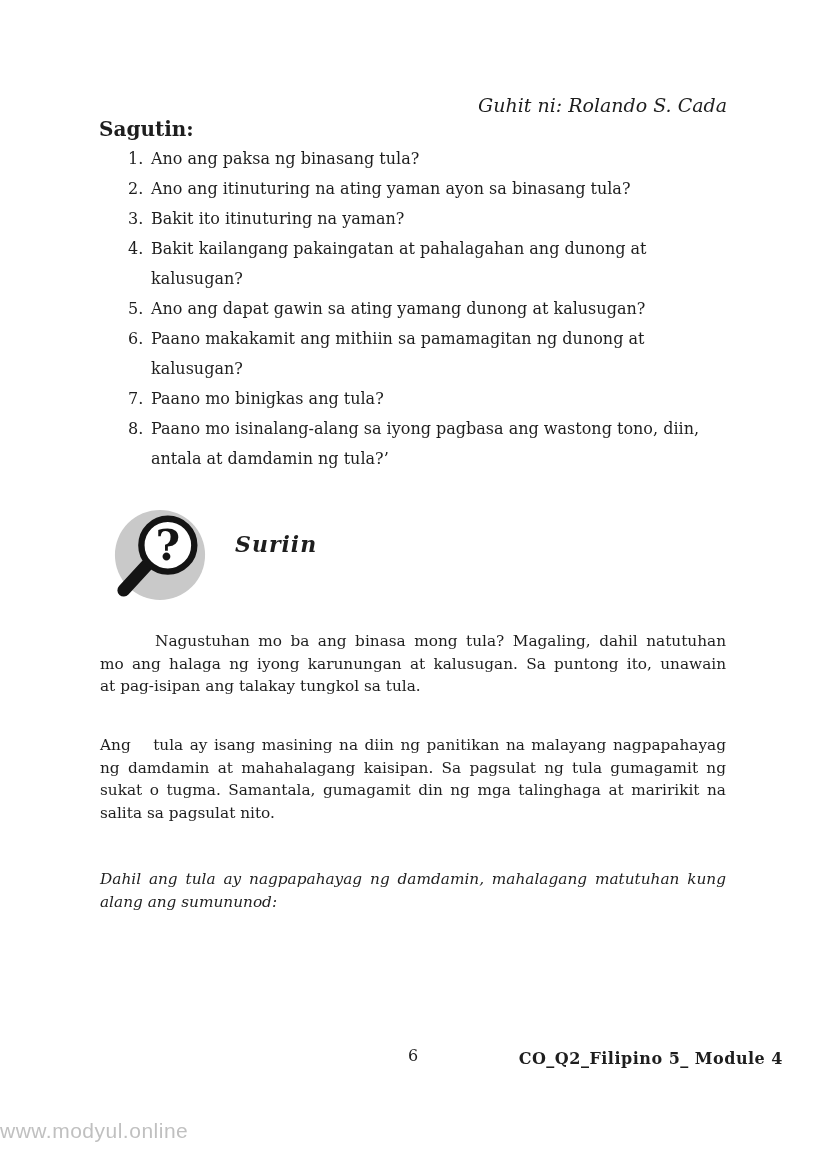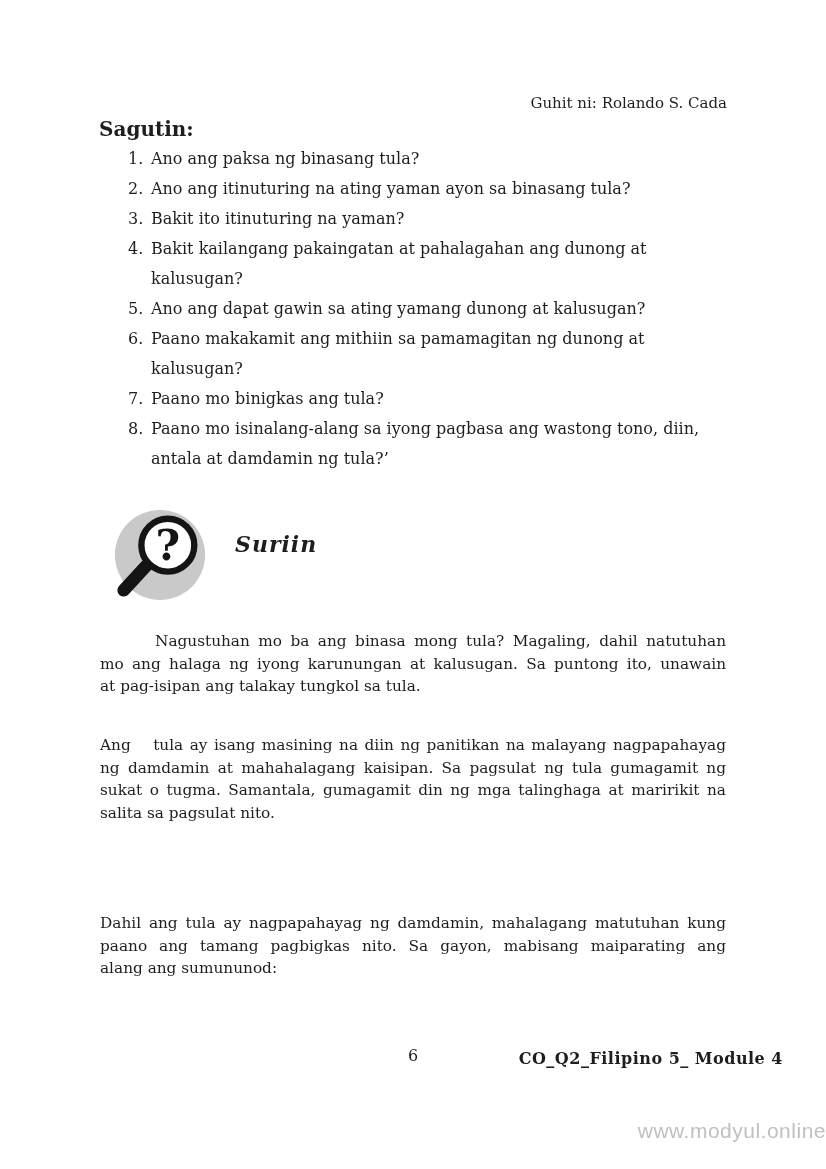--- a/index.html
+++ b/index.html
@@ -13,21 +13,22 @@
     color: #1e1e1e;
     overflow: hidden;
     margin: 0 auto;
   }
 
   
   .credit {
     position: absolute;
     top: 94px; left: 300px; right: 99px;
     text-align: right;
-    font-size: 15px;
+    font-style: italic;
+    font-size: 19px;
   }
 
   
   .sagutin-label {
     position: absolute;
     top: 117px; left: 99px;
     font-weight: bold;
     font-size: 20px;
   }
 
@@ -82,21 +83,21 @@
     white-space: nowrap;
     height: 22.5px;
     line-height: 22.5px;
   }
   .para .pline.last {
     text-align-last: left;
   }
   .para .pline.indent { padding-left: 55px; }
   .p1 { top: 630px; }
   .p2 { top: 734px; }
-  .p3 { top: 912px; }
+  .p3 { top: 868px; font-style: italic; }
   .bold-word { font-weight: normal; margin-left: 16px; }
 
   
   .page-number {
     position: absolute;
     top: 1046px; left: 0; right: 0;
     text-align: center;
     font-size: 16px;
   }
   .module-code {
@@ -104,26 +105,25 @@
     top: 1049px; right: 43px;
     font-weight: bold;
     font-size: 16px;
     letter-spacing: 0.5px;
   }
 
   
   .watermark {
     position: absolute;
     top: 1119px; left: 0; right: 0;
-    text-align: right;
+    text-align: left;
     font-family: "Liberation Sans", sans-serif;
     font-size: 21px;
     color: #c0c0c0;
     letter-spacing: 0.5px;
-    padding-left: 41px;
   }
 </style>
 </head>
 <body>
 
 <div class="page">
 
   <div class="credit">Guhit ni: Rolando S. Cada</div>
 
   <div class="sagutin-label">Sagutin:</div>
@@ -184,21 +184,20 @@
 
   <div class="para p2">
     <div class="pline"><span>Ang </span><span class="bold-word">tula</span><span> ay isang masining na diin ng panitikan na malayang nagpapahayag</span></div>
     <div class="pline">ng damdamin at mahahalagang kaisipan. Sa pagsulat ng tula gumagamit ng</div>
     <div class="pline">sukat o tugma. Samantala, gumagamit din ng mga talinghaga at maririkit na</div>
     <div class="pline last">salita sa pagsulat nito.</div>
   </div>
 
   <div class="para p3">
     <div class="pline">Dahil ang tula ay nagpapahayag ng damdamin, mahalagang matutuhan kung</div>
-    <div class="pline">paano ang tamang pagbigkas nito. Sa gayon, mabisang maiparating ang</div>
     <div class="pline last">alang ang sumununod:</div>
   </div>
 
   <div class="page-number">6</div>
   <div class="module-code">CO_Q2_Filipino 5_ Module 4</div>
 
   <div class="watermark">www.modyul.online</div>
 
 </div>
 

